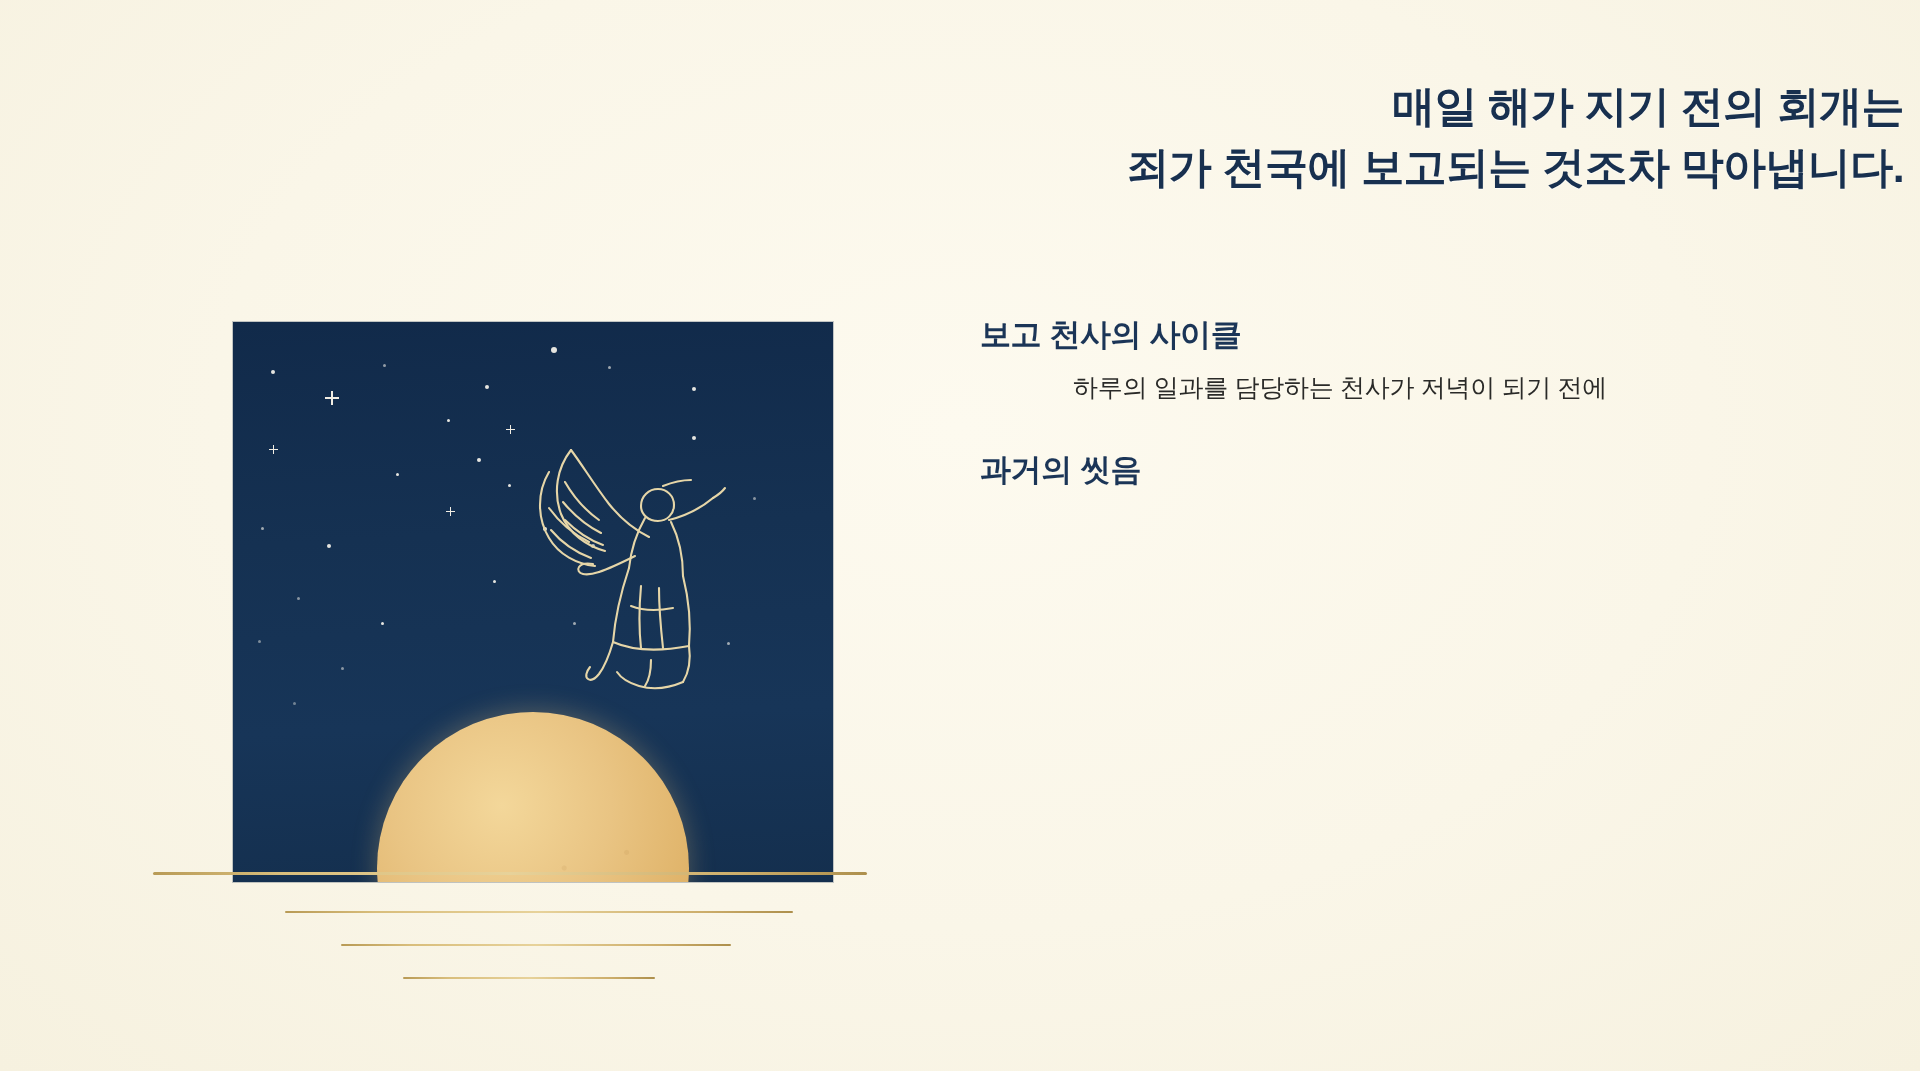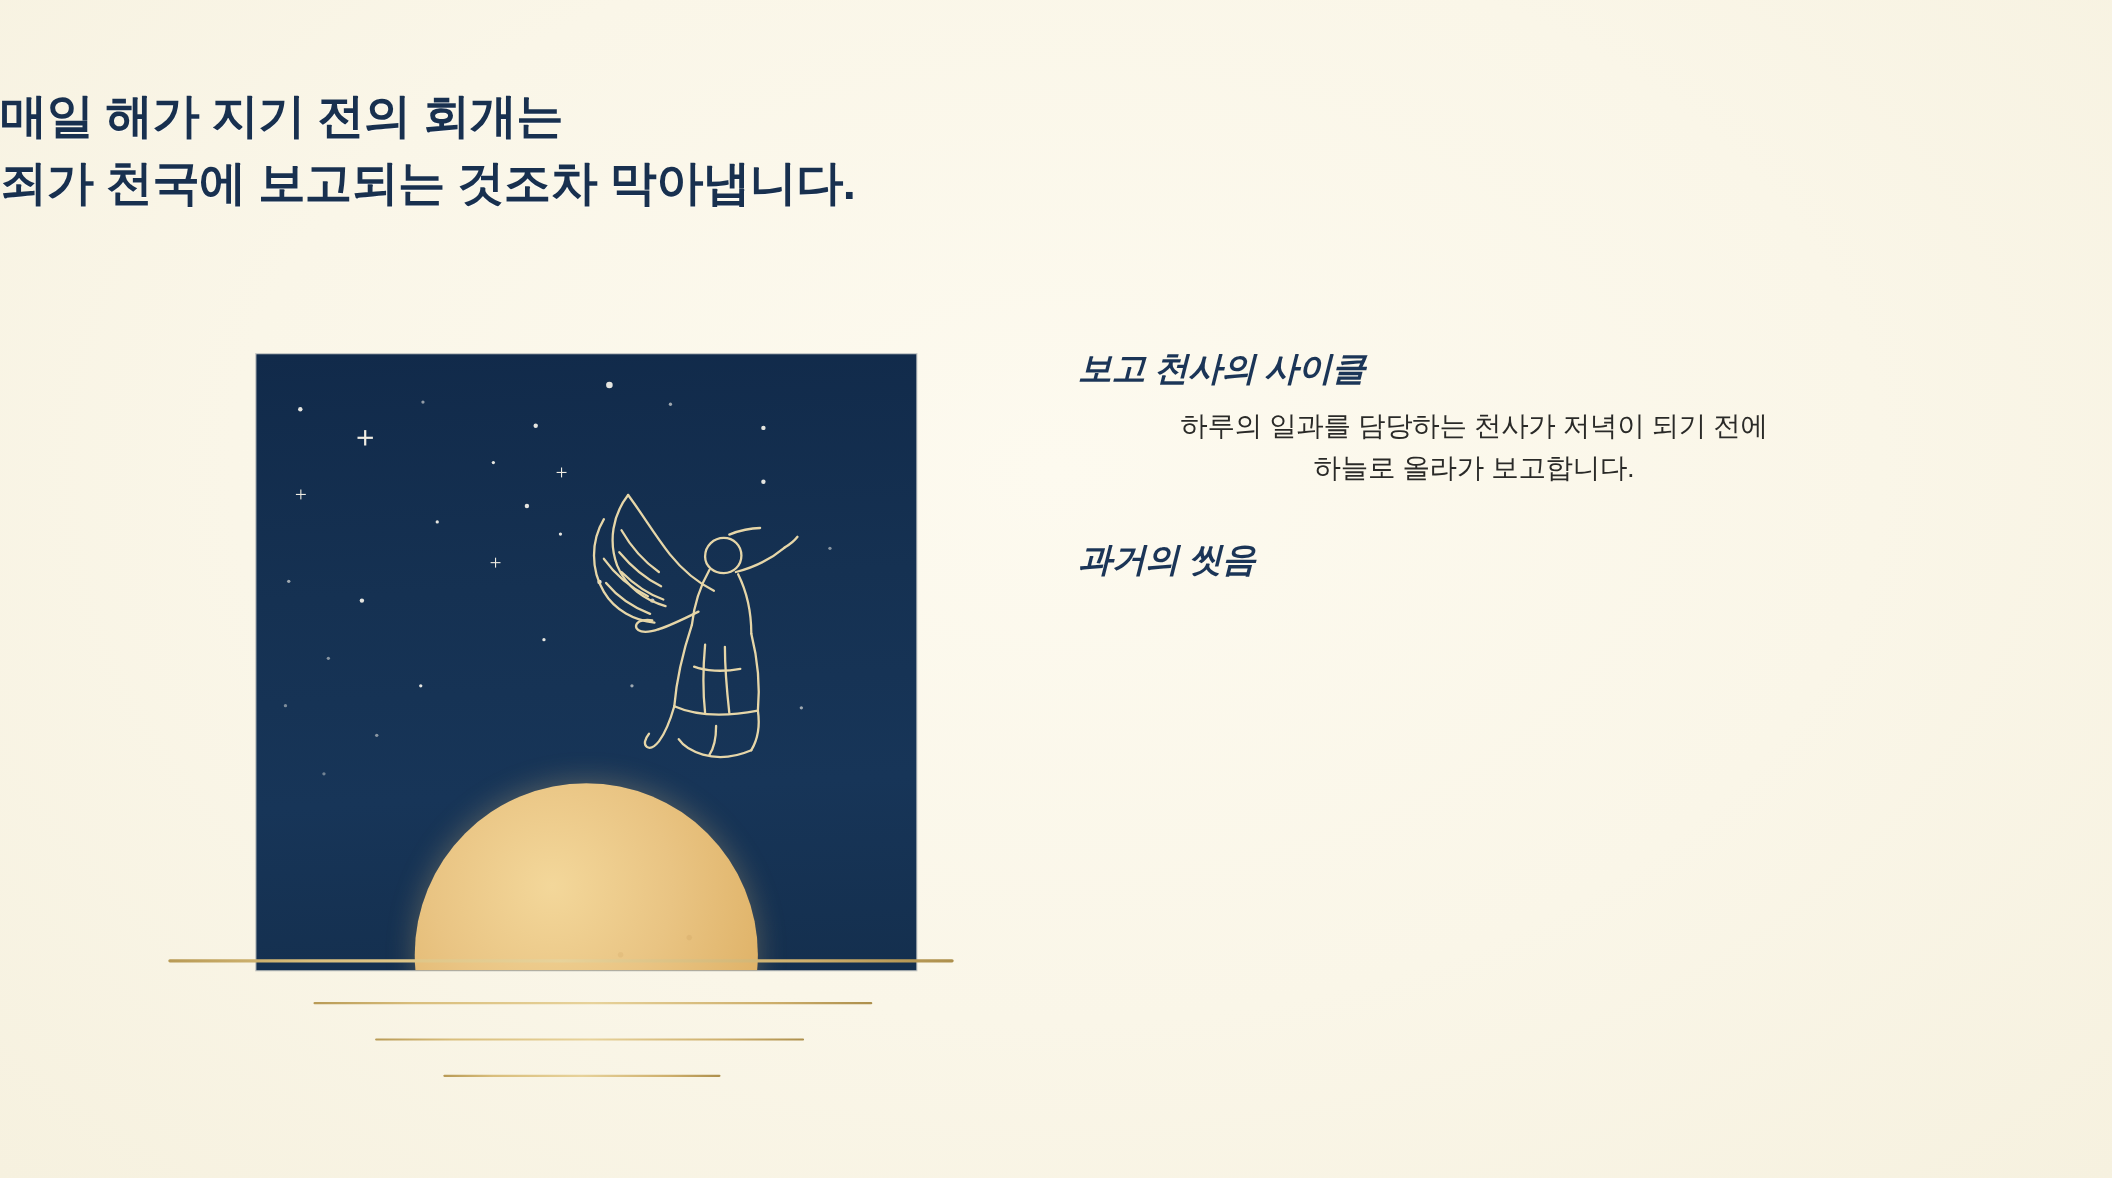--- a/index.html
+++ b/index.html
@@ -14,22 +14,22 @@
   .slide{
     position:relative;
     width:1920px;height:1071px;
     background:
       radial-gradient(ellipse at 50% 40%, #fdfaef 0%, #faf6e8 55%, #f6f1df 100%);
   }
 
   
   .title-wrap{
     position:absolute;
-    left:0;right:5px;top:76px;
-    text-align:left;
+    left:0;right:16px;top:76px;
+    text-align:right;
   }
   .title-line{
     display:block;
     color:#18304f;
     font-size:43px;
     font-weight:700;
     letter-spacing:-0.6px;
     line-height:1.42;
     text-shadow:0 1px 0 rgba(255,255,255,.6);
   }
@@ -105,21 +105,20 @@
   }
   .sec{margin-bottom:44px;}
   .sec:last-child{margin-bottom:12px;}
   .sec-h{
     color:#1b3557;
     font-size:31px;
     font-weight:700;
     letter-spacing:-0.4px;
     margin:0 0 15px 0;
     line-height:1.2;
-    font-style:italic;
   }
   .sec-p{
     color:#2a2a28;
     font-size:25px;
     font-weight:400;
     line-height:1.56;
     letter-spacing:-0.3px;
     margin:0;
   }
   .sec-p span{display:block;text-align:center;}
@@ -215,21 +214,20 @@
       <div class="hline" style="left:250px;top:655px;width:252px;height:2.4px;"></div>
     </div>
   </div>
 
   <div class="col">
 
     <div class="sec">
       <h2 class="sec-h">보고 천사의 사이클</h2>
       <p class="sec-p">
         <span>하루의 일과를 담당하는 천사가 저녁이 되기 전에</span>
-        <span>하늘로 올라가 보고합니다.</span>
       </p>
     </div>
 
 
     <div class="sec">
       <h2 class="sec-h">과거의 씻음</h2>
     </div>
 
   </div>
 </div>

